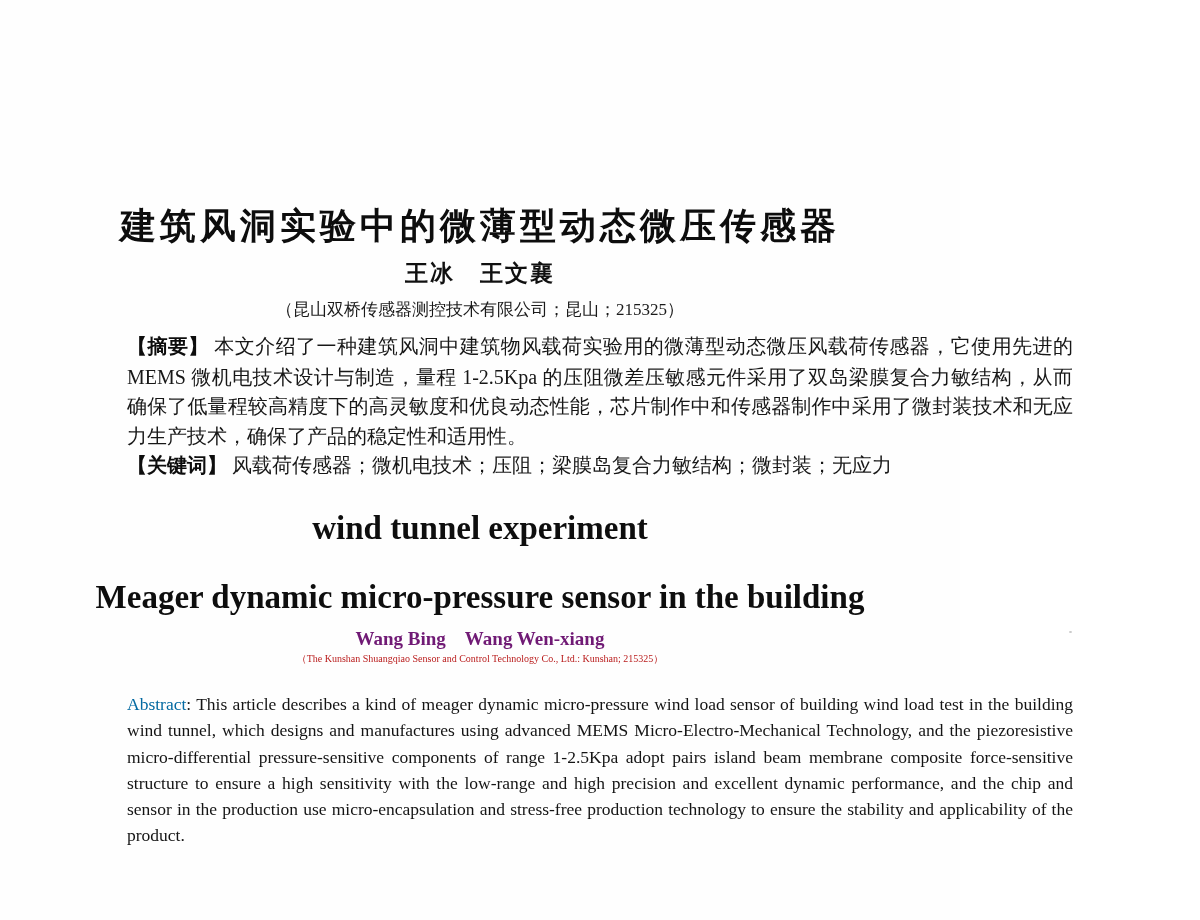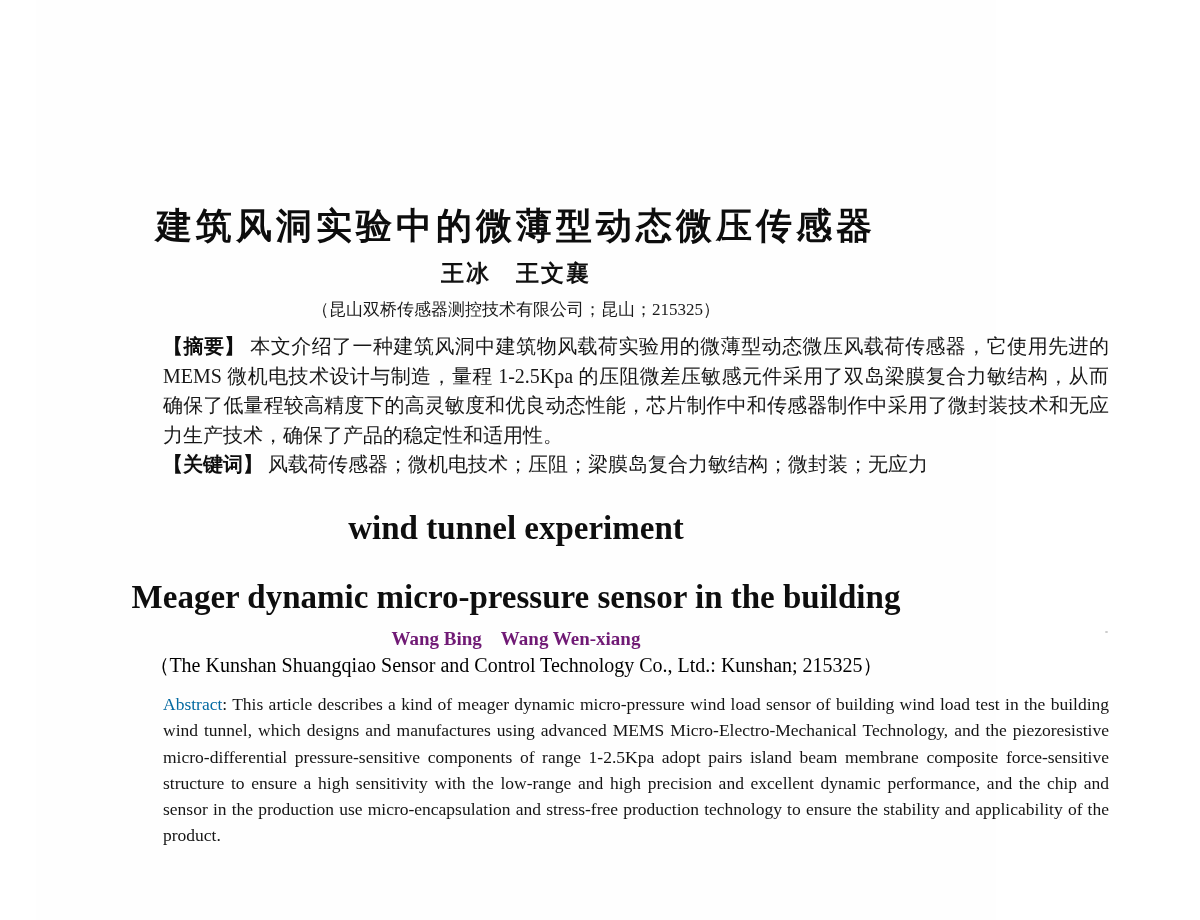--- a/index.html
+++ b/index.html
@@ -7,21 +7,20 @@
     width: 1200px; height: 920px;
     background: #ffffff;
     font-family: "Liberation Serif", serif;
     color: #151515;
     overflow: hidden;
   }
   .page {
     position: relative;
     width: 960px; height: 920px;
     background: #fefefe;
-    margin-left: 36px;
   }
   .centered { position: absolute; left: 0; width: 100%; text-align: center; }
 
   .cn-title {
     top: 202px;
     font-family: "Liberation Sans", sans-serif;
     font-weight: 900;
     font-size: 36px;
     letter-spacing: 4px;
     color: #0d0d0d;
@@ -43,42 +42,42 @@
   .cn-abstract-block {
     position: absolute;
     top: 332px; left: 127px; width: 946px;
     font-size: 20px;
     line-height: 29.5px;
     text-align: justify;
     color: #171717;
   }
   .cn-abstract-block p { margin: 0; }
   .bracket-label {
-    font-family: Liberation Sans, sans-serif;
+    font-family: Liberation Mono, monospace;
     font-weight: 800;
     color: #0d0d0d;
   }
 
   .en-title {
     top: 494px;
     font-weight: bold;
     font-size: 33px;
     line-height: 69px;
     color: #0e0e0e;
   }
   .en-authors {
     top: 626px;
     font-weight: bold;
     font-size: 19px;
     color: #701a75;
   }
   .en-affiliation {
     top: 652px;
-    font-size: 20px;
-    color: #000000;
+    font-size: 10px;
+    color: #b91c1c;
   }
 
   .en-abstract-block {
     position: absolute;
     top: 691px; left: 127px; width: 946px;
     font-size: 17.5px;
     line-height: 26.3px;
     text-align: justify;
     color: #141414;
   }

